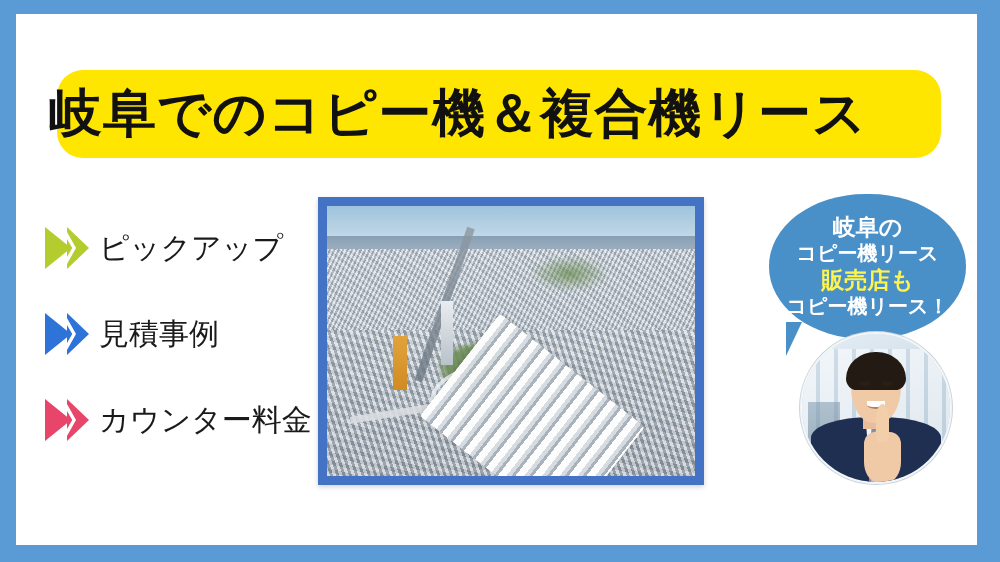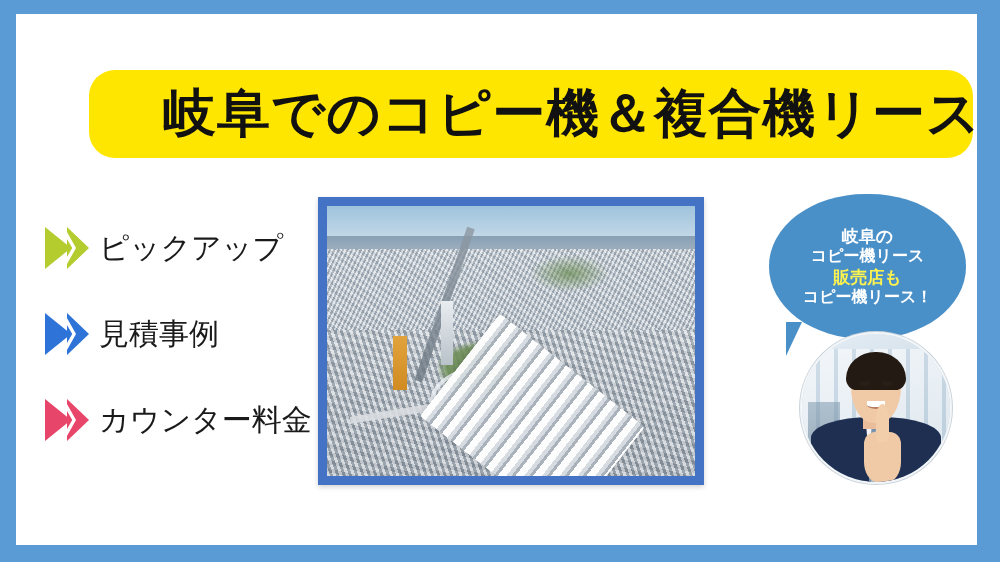--- a/index.html
+++ b/index.html
@@ -11,21 +11,21 @@
   #canvas{position:relative;width:1000px;height:562px;}
 
   
   .frame-outer{position:absolute;inset:0;background:#5B9BD5;}
   .frame-inner{position:absolute;left:16px;top:14px;width:961px;height:531px;background:#FFFFFF;}
 
   
   .title-banner{
     position:absolute;left:57px;top:70px;width:884px;height:88px;
     background:#FFE600;border-radius:26px;
-    display:flex;align-items:center;justify-content:flex-end;margin-left:32px;
+    display:flex;align-items:center;justify-content:flex-start;
   }
   .title-text{
     font-family:"DejaVu Sans","Liberation Sans",sans-serif;
     font-weight:700;font-size:52px;color:#111111;
     letter-spacing:1px;white-space:nowrap;
     transform:scaleX(1.02);
   }
 
   
   .bullets{position:absolute;left:45px;top:205px;width:280px;}
@@ -93,22 +93,22 @@
   .bubble-tail{
     position:absolute;left:786px;top:322px;width:0;height:0;
     border-left:16px solid #4A90C8;border-bottom:34px solid transparent;border-top:0;
   }
   .bubble-text{
     position:absolute;inset:0;display:flex;flex-direction:column;
     align-items:center;justify-content:center;gap:1px;
     font-family:"DejaVu Sans","Liberation Sans",sans-serif;
     font-weight:700;line-height:1.18;text-align:center;
   }
-  .bl{color:#FFFFFF;font-size:17px;white-space:nowrap;}
-  .bl.small{font-size:16px;}
+  .bl{color:#FFFFFF;font-size:23px;white-space:nowrap;}
+  .bl.small{font-size:20px;}
   .bl.hi{color:#FFF34D;}
 
   
   .portrait{
     position:absolute;left:800px;top:332px;width:148px;height:148px;
     border-radius:50%;overflow:hidden;background:#dfe7ee;
     border:2px solid #f3f6f8;box-shadow:0 0 0 1px #c9d3db;
   }
   .p-bg{position:absolute;inset:0;
     background:linear-gradient(160deg,#e6eef5 0%,#cfdde8 45%,#aec4d6 100%);}

